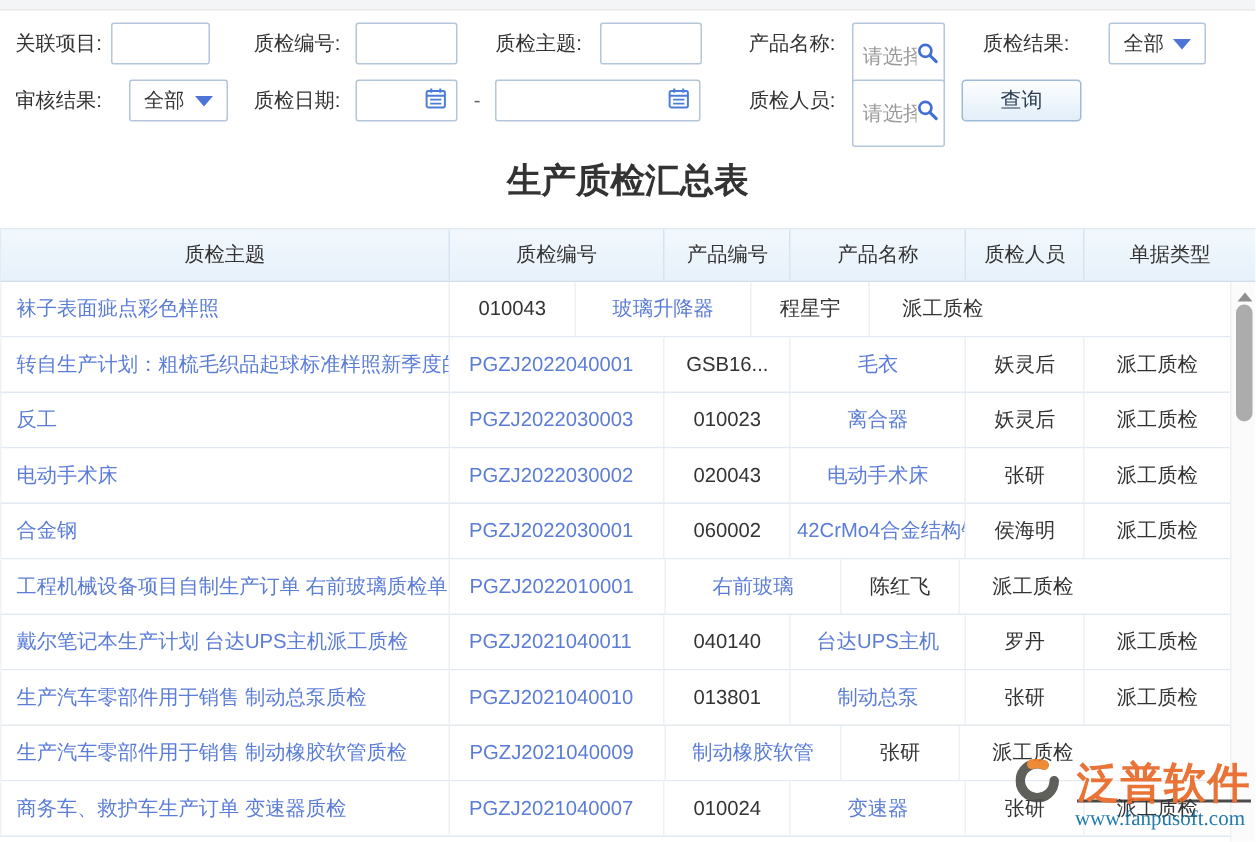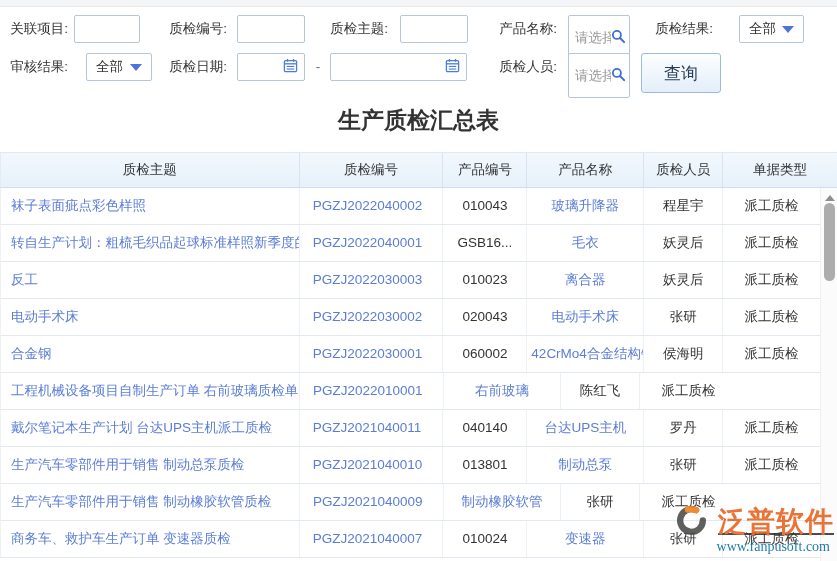--- a/index.html
+++ b/index.html
@@ -10,33 +10,33 @@
     position: relative; overflow: hidden;
   }
   .top-strip { position:absolute; top:0; left:0; width:837px; height:7px;
     background:#f4f5f6; border-bottom:1px solid #e9e9e9; }
 
   
   .flabel { position:absolute; height:28px; line-height:28px; text-align:right; color:#333; }
   .finput { position:absolute; height:28px; border:1px solid #b3c6da; border-radius:2px;
     background:#fff; font-family:inherit; font-size:13px; padding:0 5px; color:#333; outline:none; }
   .combo { position:absolute; height:45px; border:1px solid #b3c6da; border-radius:2px;
-    background:#fff; display:flex; align-items:center; padding:0 3px 0 6px; overflow:hidden; cursor:pointer; }
+    background:#fff; display:flex; align-items:center; padding:0 3px 0 6px; overflow:hidden; cursor:pointer;font-family:Liberation Mono, monospace; }
   .combo .ph { color:#9a9a9a; white-space:nowrap; overflow:hidden; flex:1; }
   .combo svg { flex:0 0 auto; }
   .dropdown { position:absolute; height:28px; border:1px solid #b3c6da; border-radius:2px;
     background:#fff; display:flex; align-items:center; justify-content:space-between;
     padding:0 9px; cursor:pointer;margin-left:12px; }
   .dd-arrow { width:0; height:0; border-left:6px solid transparent; border-right:6px solid transparent;
     border-top:7px solid #4f74d9; }
   .dateinput { position:absolute; height:28px; border:1px solid #b3c6da; border-radius:2px;
     background:#fff; display:flex; align-items:center; justify-content:flex-end; padding:0 6px; cursor:pointer; }
   .dash { position:absolute; height:28px; line-height:28px; color:#666; text-align:center; }
-  .search-btn { position:absolute; left:641px; top:53px; width:80px; height:40px;
-    border:1px solid #9fbad8; border-radius:3px; color:#2a3d52; font-family:inherit; font-size:17px;
+  .search-btn { position:absolute; left:641px; top:53px; width:80px; height:28px;
+    border:1px solid #9fbad8; border-radius:3px; color:#2a3d52; font-family:inherit; font-size:14px;
     background:linear-gradient(#fdfeff,#e2eef9); cursor:pointer; }
 
   
   .page-title { position:absolute; top:102px; left:0; width:837px; height:36px;
     line-height:36px; text-align:center; font-size:23px; font-weight:bold; color:#333; }
 
   
   .grid { position:absolute; top:152px; left:0; width:837px; }
   .ghead { display:flex; width:837px; height:36px;
     background:linear-gradient(#f2f8fd,#e7f1fa);
@@ -165,21 +165,20 @@
     <div class="hcell w1">质检编号</div>
     <div class="hcell w2">产品编号</div>
     <div class="hcell w3">产品名称</div>
     <div class="hcell w4">质检人员</div>
     <div class="hcell hw5">单据类型</div>
   </div>
   <div class="gbody">
 
     <div class="trow">
       <div class="cell w0 c-left"><span class="link">袜子表面疵点彩色样照</span></div>
-      <div class="cell w1 c-qcno"><span class="link">PGZJ2022040002</span></div>
       <div class="cell w2 c-center plain">010043</div>
       <div class="cell w3 c-center"><span class="link">玻璃升降器</span></div>
       <div class="cell w4 c-center plain">程星宇</div>
       <div class="cell w5 c-center plain">派工质检</div>
     </div>
 
     <div class="trow">
       <div class="cell w0 c-left"><span class="link">转自生产计划：粗梳毛织品起球标准样照新季度的生</span></div>
       <div class="cell w1 c-qcno"><span class="link">PGZJ2022040001</span></div>
       <div class="cell w2 c-center plain">GSB16...</div>

